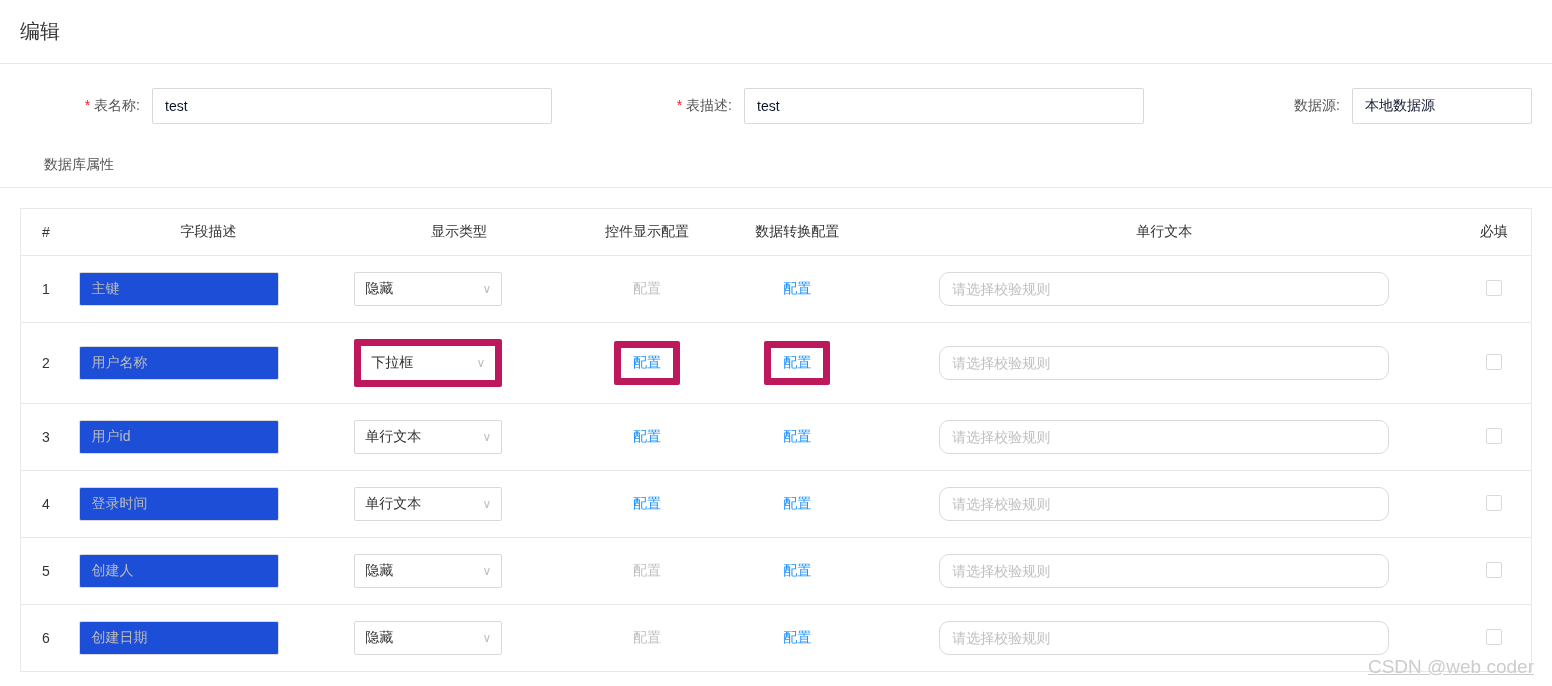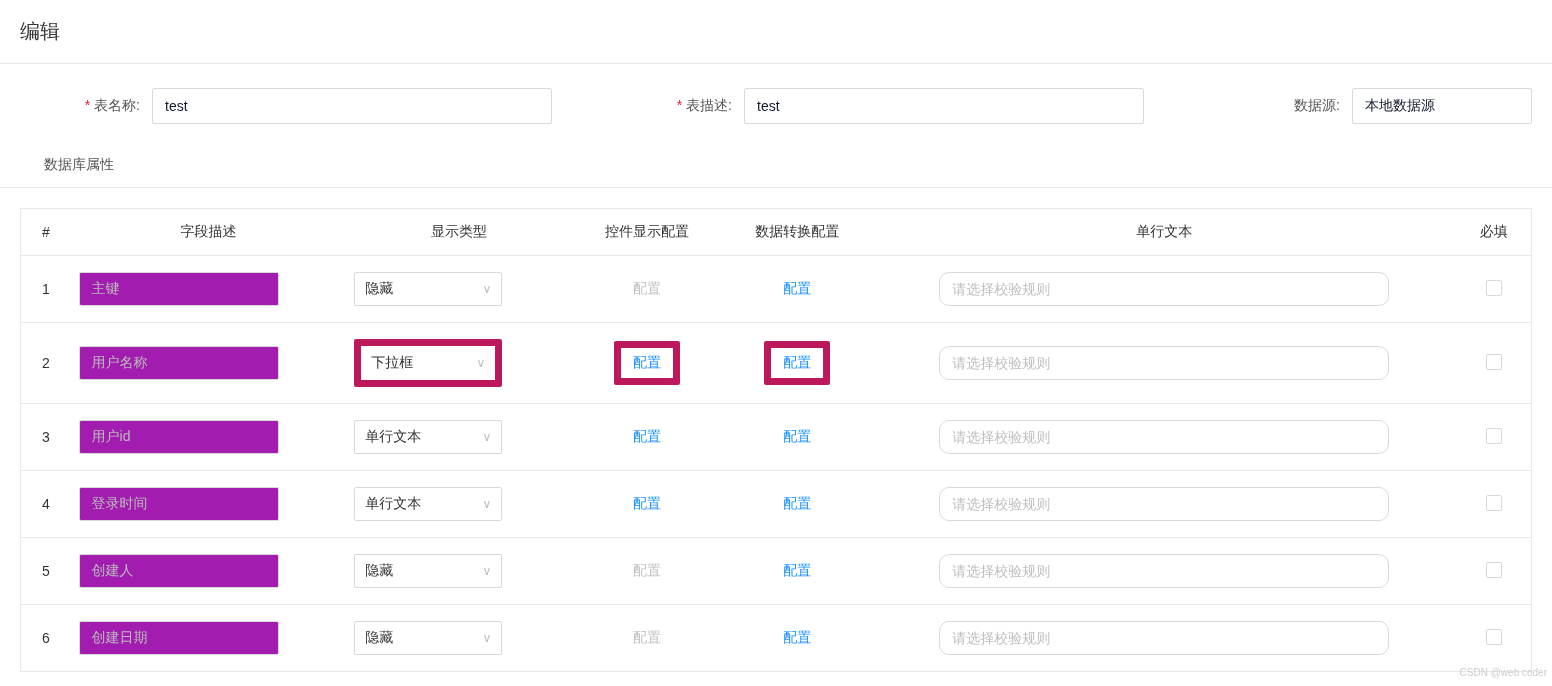--- a/index.html
+++ b/index.html
@@ -93,21 +93,21 @@
     .col-config1 { width: 120px; }
     .col-config2 { width: 120px; }
     .col-rule { width: 460px; }
     .col-required { width: 60px; }
     .disabled-input {
       width: 200px;
       height: 34px;
       padding: 0 12px;
       border: 1px solid #d9d9d9;
       border-radius: 2px;
-      background: #a21caf;
+      background: #1d4ed8;
       color: #bbb;
       display: flex;
       align-items: center;
       text-align: left;
     }
     .select {
       width: 148px;
       height: 34px;
       padding: 0 10px;
       border: 1px solid #d9d9d9;
@@ -161,23 +161,24 @@
     .config-wrap {
       display: inline-block;
       padding: 8px 14px;
     }
     .config-wrap.highlight-box {
       padding: 6px 12px;
     }
     .watermark {
       position: fixed;
       bottom: 8px;
-      right: 5px;
+      right: 18px;
       color: #ccc;
-      font-size: 10px;
+      font-size: 19px;
+      text-decoration: underline;
     }
   </style>
 </head>
 <body>
 
 <div class="header">
   <span>编辑</span>
 </div>
 
 <div class="form-row">

